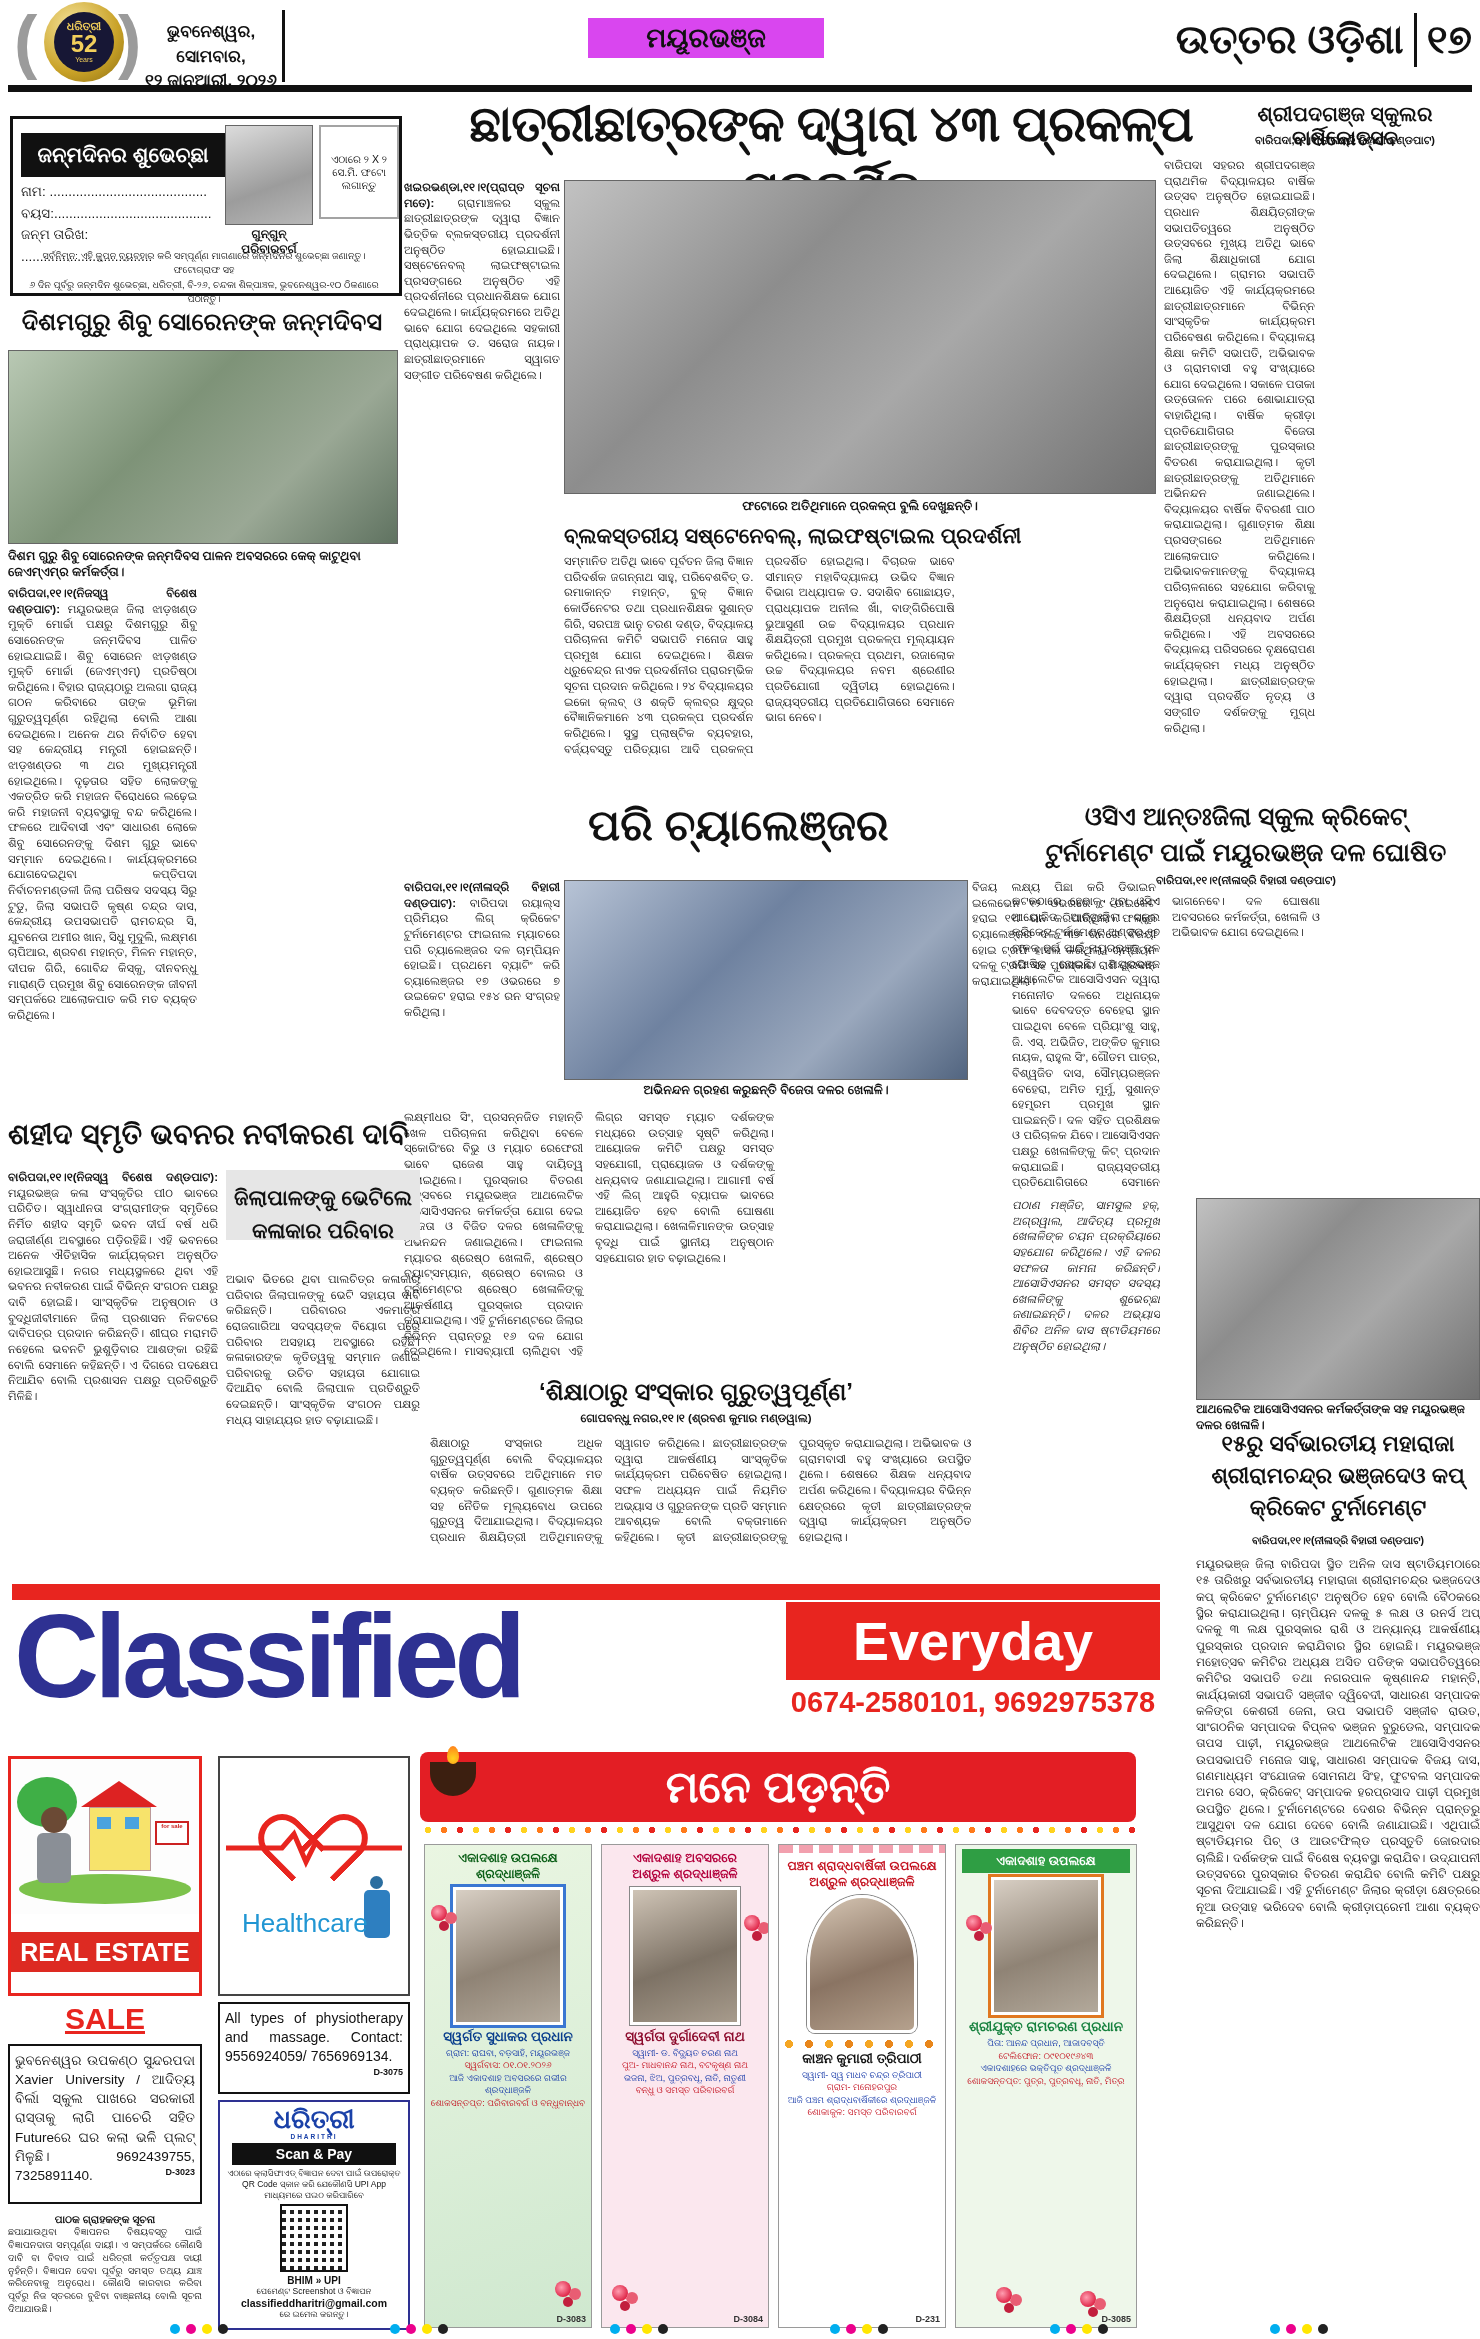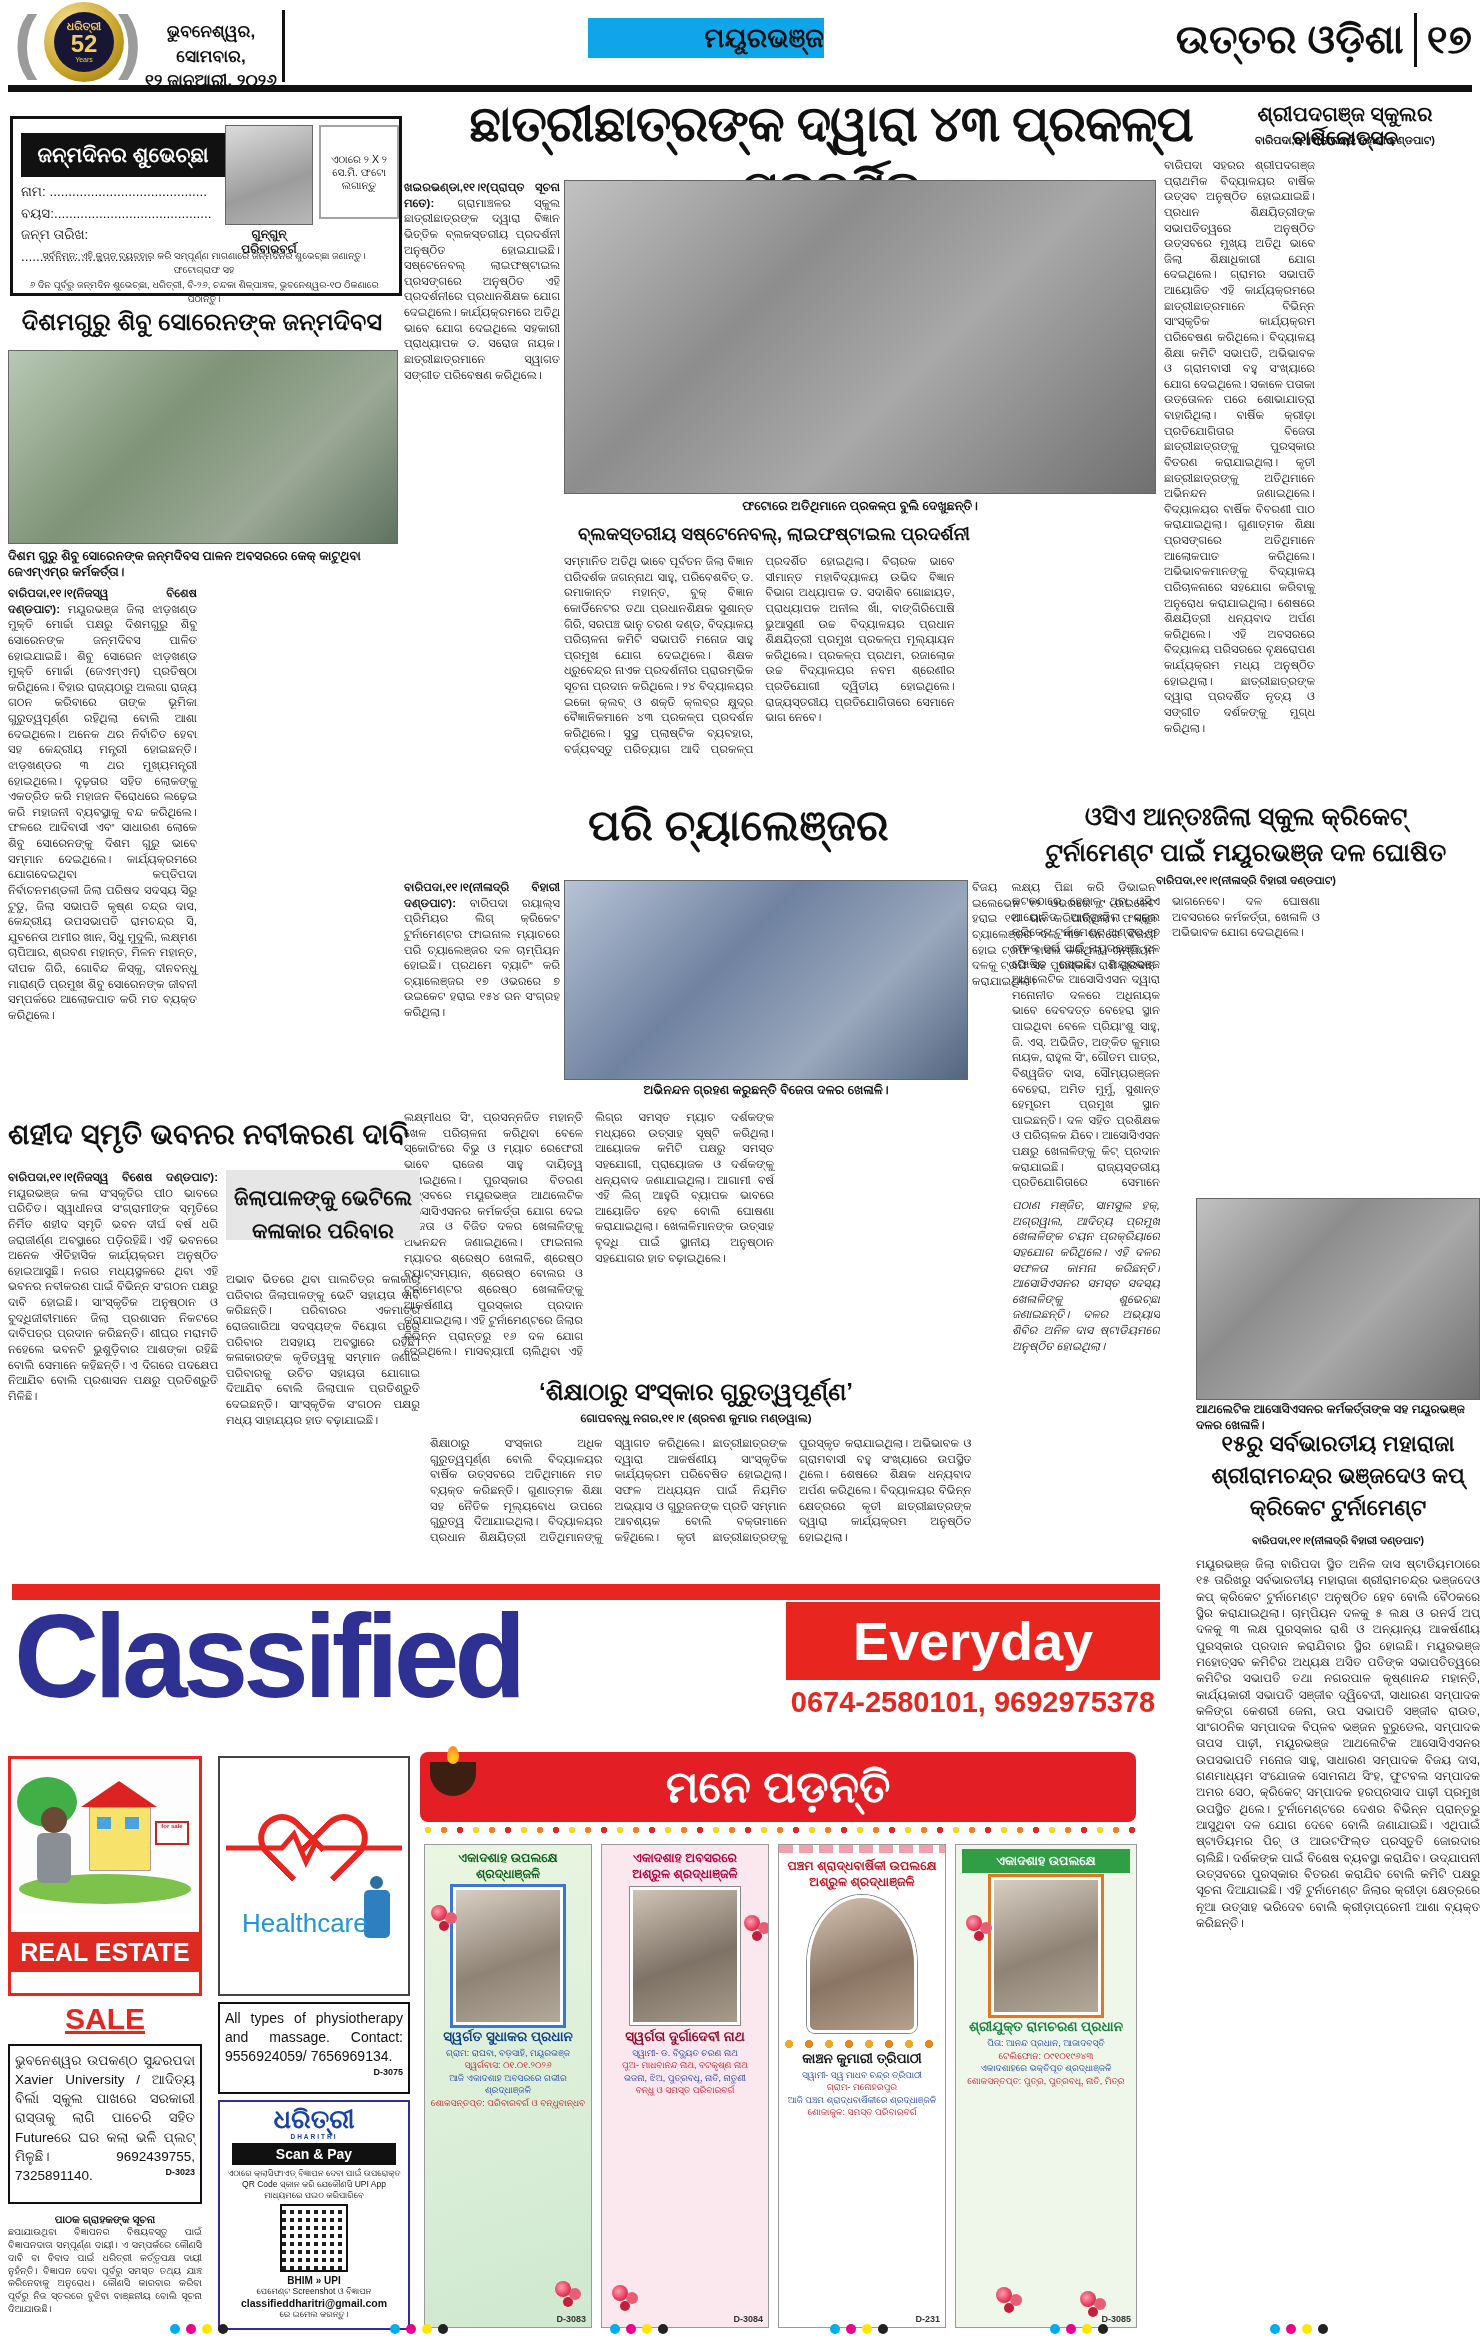--- a/index.html
+++ b/index.html
@@ -19,21 +19,21 @@
   .photo.blue{background:linear-gradient(135deg,#b8c4d6 0%,#6f82a0 40%,#9aa8bd 70%,#51647f 100%);}
   .caption{font-size:12.5px;font-weight:bold;line-height:1.3;}
   .rule{background:#111;}
   
   .badge{width:92px;height:84px;}
   .badge .ring{position:absolute;left:6px;top:0;width:80px;height:80px;border-radius:50%;
     background:radial-gradient(circle at 35% 30%,#f6e39a,#c9a227 60%,#8a6c12);display:flex;align-items:center;justify-content:center;}
   .badge .core{width:60px;height:60px;border-radius:50%;background:#171735;color:#f2cf5b;
     display:flex;flex-direction:column;align-items:center;justify-content:center;line-height:1;}
   .paren{font-size:70px;color:#9b9b9b;font-weight:bold;line-height:1;}
-  .district{background:#0ea5e9;text-align:right;}
+  .district{background:#d946ef;}
   
   .coupon{border:3px solid #111;}
   .coupon-title{background:#111;color:#fff;}
   .dotted-line{font-size:13.5px;line-height:1.6;}
   
   .cl-blue{color:#2e3192;}
   .red{color:#e8251f;}
   .redbg{background:#e8251f;color:#fff;}
   
   .obit{border:1px solid #9a9a9a;overflow:hidden;font-size:9px;}
@@ -123,21 +123,21 @@
     <span>ମୟୂରଭଞ୍ଜ ଜିଲା ଝାଡ଼ଖଣ୍ଡ ମୁକ୍ତି ମୋର୍ଚ୍ଚା ପକ୍ଷରୁ ଦିଶମଗୁରୁ ଶିବୁ ସୋରେନଙ୍କ ଜନ୍ମଦିବସ ପାଳିତ ହୋଇଯାଇଛି। ଶିବୁ ସୋରେନ ଝାଡ଼ଖଣ୍ଡ ମୁକ୍ତି ମୋର୍ଚ୍ଚା (ଜେଏମ୍‌ଏମ୍) ପ୍ରତିଷ୍ଠା କରିଥିଲେ। ବିହାର ରାଜ୍ୟଠାରୁ ଅଲଗା ରାଜ୍ୟ ଗଠନ କରିବାରେ ତାଙ୍କ ଭୂମିକା ଗୁରୁତ୍ୱପୂର୍ଣ୍ଣ ରହିଥିଲା ବୋଲି ଆଶା ଦେଇଥିଲେ। ଅନେକ ଥର ନିର୍ବାଚିତ ହେବା ସହ କେନ୍ଦ୍ରୀୟ ମନ୍ତ୍ରୀ ହୋଇଛନ୍ତି। ଝାଡ଼ଖଣ୍ଡର ୩ ଥର ମୁଖ୍ୟମନ୍ତ୍ରୀ ହୋଇଥିଲେ। ଦୃଢ଼ତାର ସହିତ ଲୋକଙ୍କୁ ଏକତ୍ରିତ କରି ମହାଜନ ବିରୋଧରେ ଲଢ଼େଇ କରି ମହାଜନୀ ବ୍ୟବସ୍ଥାକୁ ବନ୍ଦ କରିଥିଲେ। ଫଳରେ ଆଦିବାସୀ ଏବଂ ସାଧାରଣ ଲୋକେ ଶିବୁ ସୋରେନଙ୍କୁ ଦିଶମ ଗୁରୁ ଭାବେ ସମ୍ମାନ ଦେଇଥିଲେ। କାର୍ଯ୍ୟକ୍ରମରେ ଯୋଗଦେଇଥିବା କପ୍ତିପଦା ନିର୍ବାଚନମଣ୍ଡଳୀ ଜିଲା ପରିଷଦ ସଦସ୍ୟ ସିରୁ ଟୁଡୁ, ଜିଲା ସଭାପତି କୃଷ୍ଣ ଚନ୍ଦ୍ର ଦାସ, କେନ୍ଦ୍ରୀୟ ଉପସଭାପତି ରାମଚନ୍ଦ୍ର ସି, ଯୁବନେତା ଅମୀର ଖାନ, ସିଧୁ ମୁଦୁଲି, ଲକ୍ଷ୍ମଣ ଚାପିଆର, ଶ୍ରବଣ ମହାନ୍ତ, ମିଳନ ମହାନ୍ତ, ଦୀପକ ଗିରି, ଗୋବିନ୍ଦ କିସ୍କୁ, ଦୀନବନ୍ଧୁ ମାରାଣ୍ଡି ପ୍ରମୁଖ ଶିବୁ ସୋରେନଙ୍କ ଜୀବନୀ ସମ୍ପର୍କରେ ଆଲୋକପାତ କରି ମତ ବ୍ୟକ୍ତ କରିଥିଲେ।</span>
   </div>
 
   <div class="abs b ctr" style="left:404px;top:92px;width:854px;font-size:50px;line-height:1.3;letter-spacing:-1px;">ଛାତ୍ରୀଛାତ୍ରଙ୍କ ଦ୍ୱାରା ୪୩ ପ୍ରକଳ୍ପ ପ୍ରଦର୍ଶିତ</div>
   <div class="abs body-text" style="left:404px;top:180px;width:156px;height:582px;">
     <span class="dl">ଖଇରଭଣ୍ଡା,୧୧।୧(ପ୍ରାପ୍ତ ସୂଚନା ମତେ):</span>
     <span>ଗ୍ରାମାଞ୍ଚଳର ସ୍କୁଲ ଛାତ୍ରୀଛାତ୍ରଙ୍କ ଦ୍ୱାରା ବିଜ୍ଞାନ ଭିତ୍ତିକ ବ୍ଲକସ୍ତରୀୟ ପ୍ରଦର୍ଶନୀ ଅନୁଷ୍ଠିତ ହୋଇଯାଇଛି। ସଷ୍ଟେନେବଲ୍ ଲାଇଫଷ୍ଟାଇଲ ପ୍ରସଙ୍ଗରେ ଅନୁଷ୍ଠିତ ଏହି ପ୍ରଦର୍ଶନୀରେ ପ୍ରଧାନଶିକ୍ଷକ ଯୋଗ ଦେଇଥିଲେ। କାର୍ଯ୍ୟକ୍ରମରେ ଅତିଥି ଭାବେ ଯୋଗ ଦେଇଥିଲେ ସହକାରୀ ପ୍ରାଧ୍ୟାପକ ଡ. ସରୋଜ ନାୟକ। ଛାତ୍ରୀଛାତ୍ରମାନେ ସ୍ୱାଗତ ସଙ୍ଗୀତ ପରିବେଷଣ କରିଥିଲେ।</span>
   </div>
   <div class="abs photo" style="left:564px;top:180px;width:592px;height:314px;"></div>
   <div class="abs caption ctr" style="left:564px;top:498px;width:592px;">ଫଟୋରେ ଅତିଥିମାନେ ପ୍ରକଳ୍ପ ବୁଲି ଦେଖୁଛନ୍ତି।</div>
-  <div class="abs b" style="left:578px;top:524px;width:592px;font-size:18px;">ବ୍ଲକସ୍ତରୀୟ ସଷ୍ଟେନେବଲ୍, ଲାଇଫଷ୍ଟାଇଲ ପ୍ରଦର୍ଶନୀ</div>
+  <div class="abs b" style="left:564px;top:524px;width:592px;font-size:21px;">ବ୍ଲକସ୍ତରୀୟ ସଷ୍ଟେନେବଲ୍, ଲାଇଫଷ୍ଟାଇଲ ପ୍ରଦର୍ଶନୀ</div>
   <div class="abs body-text cols3" style="left:564px;top:554px;width:592px;height:208px;">ସମ୍ମାନିତ ଅତିଥି ଭାବେ ପୂର୍ବତନ ଜିଲା ବିଜ୍ଞାନ ପରିଦର୍ଶକ ଜଗନ୍ନାଥ ସାହୁ, ପରିବେଶବିତ୍ ଡ. ରମାକାନ୍ତ ମହାନ୍ତ, ବୁକ୍ ବିଜ୍ଞାନ କୋର୍ଡିନେଟର ତଥା ପ୍ରଧାନଶିକ୍ଷକ ସୁଶାନ୍ତ ଗିରି, ସରପଞ୍ଚ ଭାନୁ ଚରଣ ଦଣ୍ଡ, ବିଦ୍ୟାଳୟ ପରିଚାଳନା କମିଟି ସଭାପତି ମନୋଜ ସାହୁ ପ୍ରମୁଖ ଯୋଗ ଦେଇଥିଲେ। ଶିକ୍ଷକ ଧ୍ରୁବେନ୍ଦ୍ର ନାଏକ ପ୍ରଦର୍ଶନୀର ପ୍ରାରମ୍ଭିକ ସୂଚନା ପ୍ରଦାନ କରିଥିଲେ। ୨୪ ବିଦ୍ୟାଳୟର ଇକୋ କ୍ଲବ୍ ଓ ଶକ୍ତି କ୍ଲବ୍‌ର କ୍ଷୁଦ୍ର ବୈଜ୍ଞାନିକମାନେ ୪୩ ପ୍ରକଳ୍ପ ପ୍ରଦର୍ଶନ କରିଥିଲେ। ସୁସ୍ଥ ପ୍ଲାଷ୍ଟିକ ବ୍ୟବହାର, ବର୍ଜ୍ୟବସ୍ତୁ ପରିତ୍ୟାଗ ଆଦି ପ୍ରକଳ୍ପ ପ୍ରଦର୍ଶିତ ହୋଇଥିଲା। ବିଚାରକ ଭାବେ ସୀମାନ୍ତ ମହାବିଦ୍ୟାଳୟ ଉଭିଦ ବିଜ୍ଞାନ ବିଭାଗ ଅଧ୍ୟାପକ ଡ. ସଦାଶିବ ଗୋଛାୟତ, ପ୍ରାଧ୍ୟାପକ ଅନୀଲ ଖାଁ, ବାଙ୍ଗିରିପୋଷି ଭୁଆସୁଣୀ ଉଚ୍ଚ ବିଦ୍ୟାଳୟର ପ୍ରଧାନ ଶିକ୍ଷୟିତ୍ରୀ ପ୍ରମୁଖ ପ୍ରକଳ୍ପ ମୂଲ୍ୟାୟନ କରିଥିଲେ। ପ୍ରକଳ୍ପ ପ୍ରଥମ, ରଜାଲୋକ ଉଚ୍ଚ ବିଦ୍ୟାଳୟର ନବମ ଶ୍ରେଣୀର ପ୍ରତିଯୋଗୀ ଦ୍ୱିତୀୟ ହୋଇଥିଲେ। ରାଜ୍ୟସ୍ତରୀୟ ପ୍ରତିଯୋଗିତାରେ ସେମାନେ ଭାଗ ନେବେ।</div>
 
   <div class="abs b ctr" style="left:1214px;top:102px;width:262px;font-size:20.5px;">ଶ୍ରୀପଦଗଞ୍ଜ ସ୍କୁଲର ବାର୍ଷିକୋତ୍ସବ</div>
   <div class="abs b ctr" style="left:1214px;top:134px;width:262px;font-size:11px;">ବାରିପଦା,୧୧।୧(ନୀଳାଦ୍ରି ବିହାରୀ ଦଣ୍ଡପାଟ)</div>
   <div class="abs body-text cols2" style="left:1164px;top:158px;width:314px;height:604px;">ବାରିପଦା ସହରର ଶ୍ରୀପଦଗଞ୍ଜ ପ୍ରାଥମିକ ବିଦ୍ୟାଳୟର ବାର୍ଷିକ ଉତ୍ସବ ଅନୁଷ୍ଠିତ ହୋଇଯାଇଛି। ପ୍ରଧାନ ଶିକ୍ଷୟିତ୍ରୀଙ୍କ ସଭାପତିତ୍ୱରେ ଅନୁଷ୍ଠିତ ଉତ୍ସବରେ ମୁଖ୍ୟ ଅତିଥି ଭାବେ ଜିଲା ଶିକ୍ଷାଧିକାରୀ ଯୋଗ ଦେଇଥିଲେ। ଗ୍ରାମର ସଭାପତି ଆୟୋଜିତ ଏହି କାର୍ଯ୍ୟକ୍ରମରେ ଛାତ୍ରୀଛାତ୍ରମାନେ ବିଭିନ୍ନ ସାଂସ୍କୃତିକ କାର୍ଯ୍ୟକ୍ରମ ପରିବେଷଣ କରିଥିଲେ। ବିଦ୍ୟାଳୟ ଶିକ୍ଷା କମିଟି ସଭାପତି, ଅଭିଭାବକ ଓ ଗ୍ରାମବାସୀ ବହୁ ସଂଖ୍ୟାରେ ଯୋଗ ଦେଇଥିଲେ। ସକାଳେ ପତାକା ଉତ୍ତୋଳନ ପରେ ଶୋଭାଯାତ୍ରା ବାହାରିଥିଲା। ବାର୍ଷିକ କ୍ରୀଡ଼ା ପ୍ରତିଯୋଗିତାର ବିଜେତା ଛାତ୍ରୀଛାତ୍ରଙ୍କୁ ପୁରସ୍କାର ବିତରଣ କରାଯାଇଥିଲା। କୃତୀ ଛାତ୍ରୀଛାତ୍ରଙ୍କୁ ଅତିଥିମାନେ ଅଭିନନ୍ଦନ ଜଣାଇଥିଲେ। ବିଦ୍ୟାଳୟର ବାର୍ଷିକ ବିବରଣୀ ପାଠ କରାଯାଇଥିଲା। ଗୁଣାତ୍ମକ ଶିକ୍ଷା ପ୍ରସଙ୍ଗରେ ଅତିଥିମାନେ ଆଲୋକପାତ କରିଥିଲେ। ଅଭିଭାବକମାନଙ୍କୁ ବିଦ୍ୟାଳୟ ପରିଚାଳନାରେ ସହଯୋଗ କରିବାକୁ ଅନୁରୋଧ କରାଯାଇଥିଲା। ଶେଷରେ ଶିକ୍ଷୟିତ୍ରୀ ଧନ୍ୟବାଦ ଅର୍ପଣ କରିଥିଲେ। ଏହି ଅବସରରେ ବିଦ୍ୟାଳୟ ପରିସରରେ ବୃକ୍ଷରୋପଣ କାର୍ଯ୍ୟକ୍ରମ ମଧ୍ୟ ଅନୁଷ୍ଠିତ ହୋଇଥିଲା। ଛାତ୍ରୀଛାତ୍ରଙ୍କ ଦ୍ୱାରା ପ୍ରଦର୍ଶିତ ନୃତ୍ୟ ଓ ସଙ୍ଗୀତ ଦର୍ଶକଙ୍କୁ ମୁଗ୍ଧ କରିଥିଲା।</div>
 
   <div class="abs b" style="left:588px;top:778px;width:424px;font-size:43px;line-height:94px;">ପରି ଚ୍ୟାଲେଞ୍ଜର ଚାମ୍ପିୟନ</div>
   <div class="abs body-text" style="left:404px;top:880px;width:156px;height:226px;">
     <span class="dl">ବାରିପଦା,୧୧।୧(ନୀଳାଦ୍ରି ବିହାରୀ ଦଣ୍ଡପାଟ):</span>
     <span>ବାରିପଦା ରୟାଲ୍ସ ପ୍ରିମିୟର ଲିଗ୍ କ୍ରିକେଟ ଟୁର୍ନାମେଣ୍ଟର ଫାଇନାଲ ମ୍ୟାଚରେ ପରି ଚ୍ୟାଲେଞ୍ଜର ଦଳ ଚାମ୍ପିୟନ ହୋଇଛି। ପ୍ରଥମେ ବ୍ୟାଟିଂ କରି ଚ୍ୟାଲେଞ୍ଜର ୧୭ ଓଭରରେ ୭ ଉଇକେଟ ହରାଇ ୧୫୪ ରନ ସଂଗ୍ରହ କରିଥିଲା।</span>

